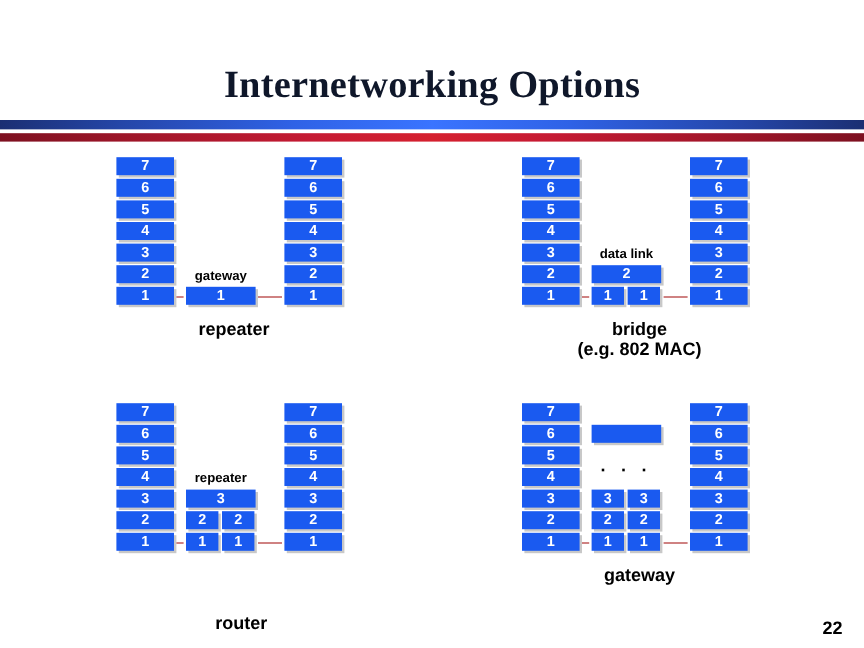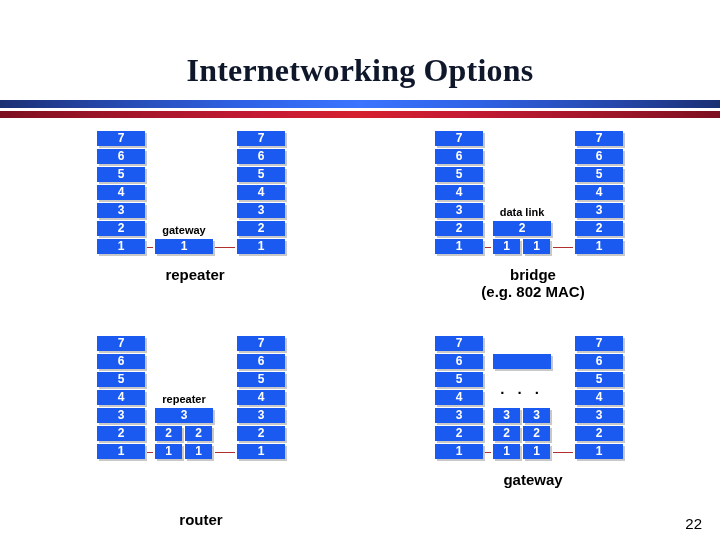--- a/index.html
+++ b/index.html
@@ -86,21 +86,21 @@
     color:#000000;
     letter-spacing:4px;
     text-align:center;
     white-space:nowrap;
   }
 
   .pagenum{
     position:absolute;
     right:18px;bottom:8px;
     font-size:15px;
-    font-weight:400;
+    font-weight:700;
     color:#000000;
   }
 </style>
 </head>
 <body>
 
 <div id="slide">
 
   <div class="title">Internetworking Options</div>
 

